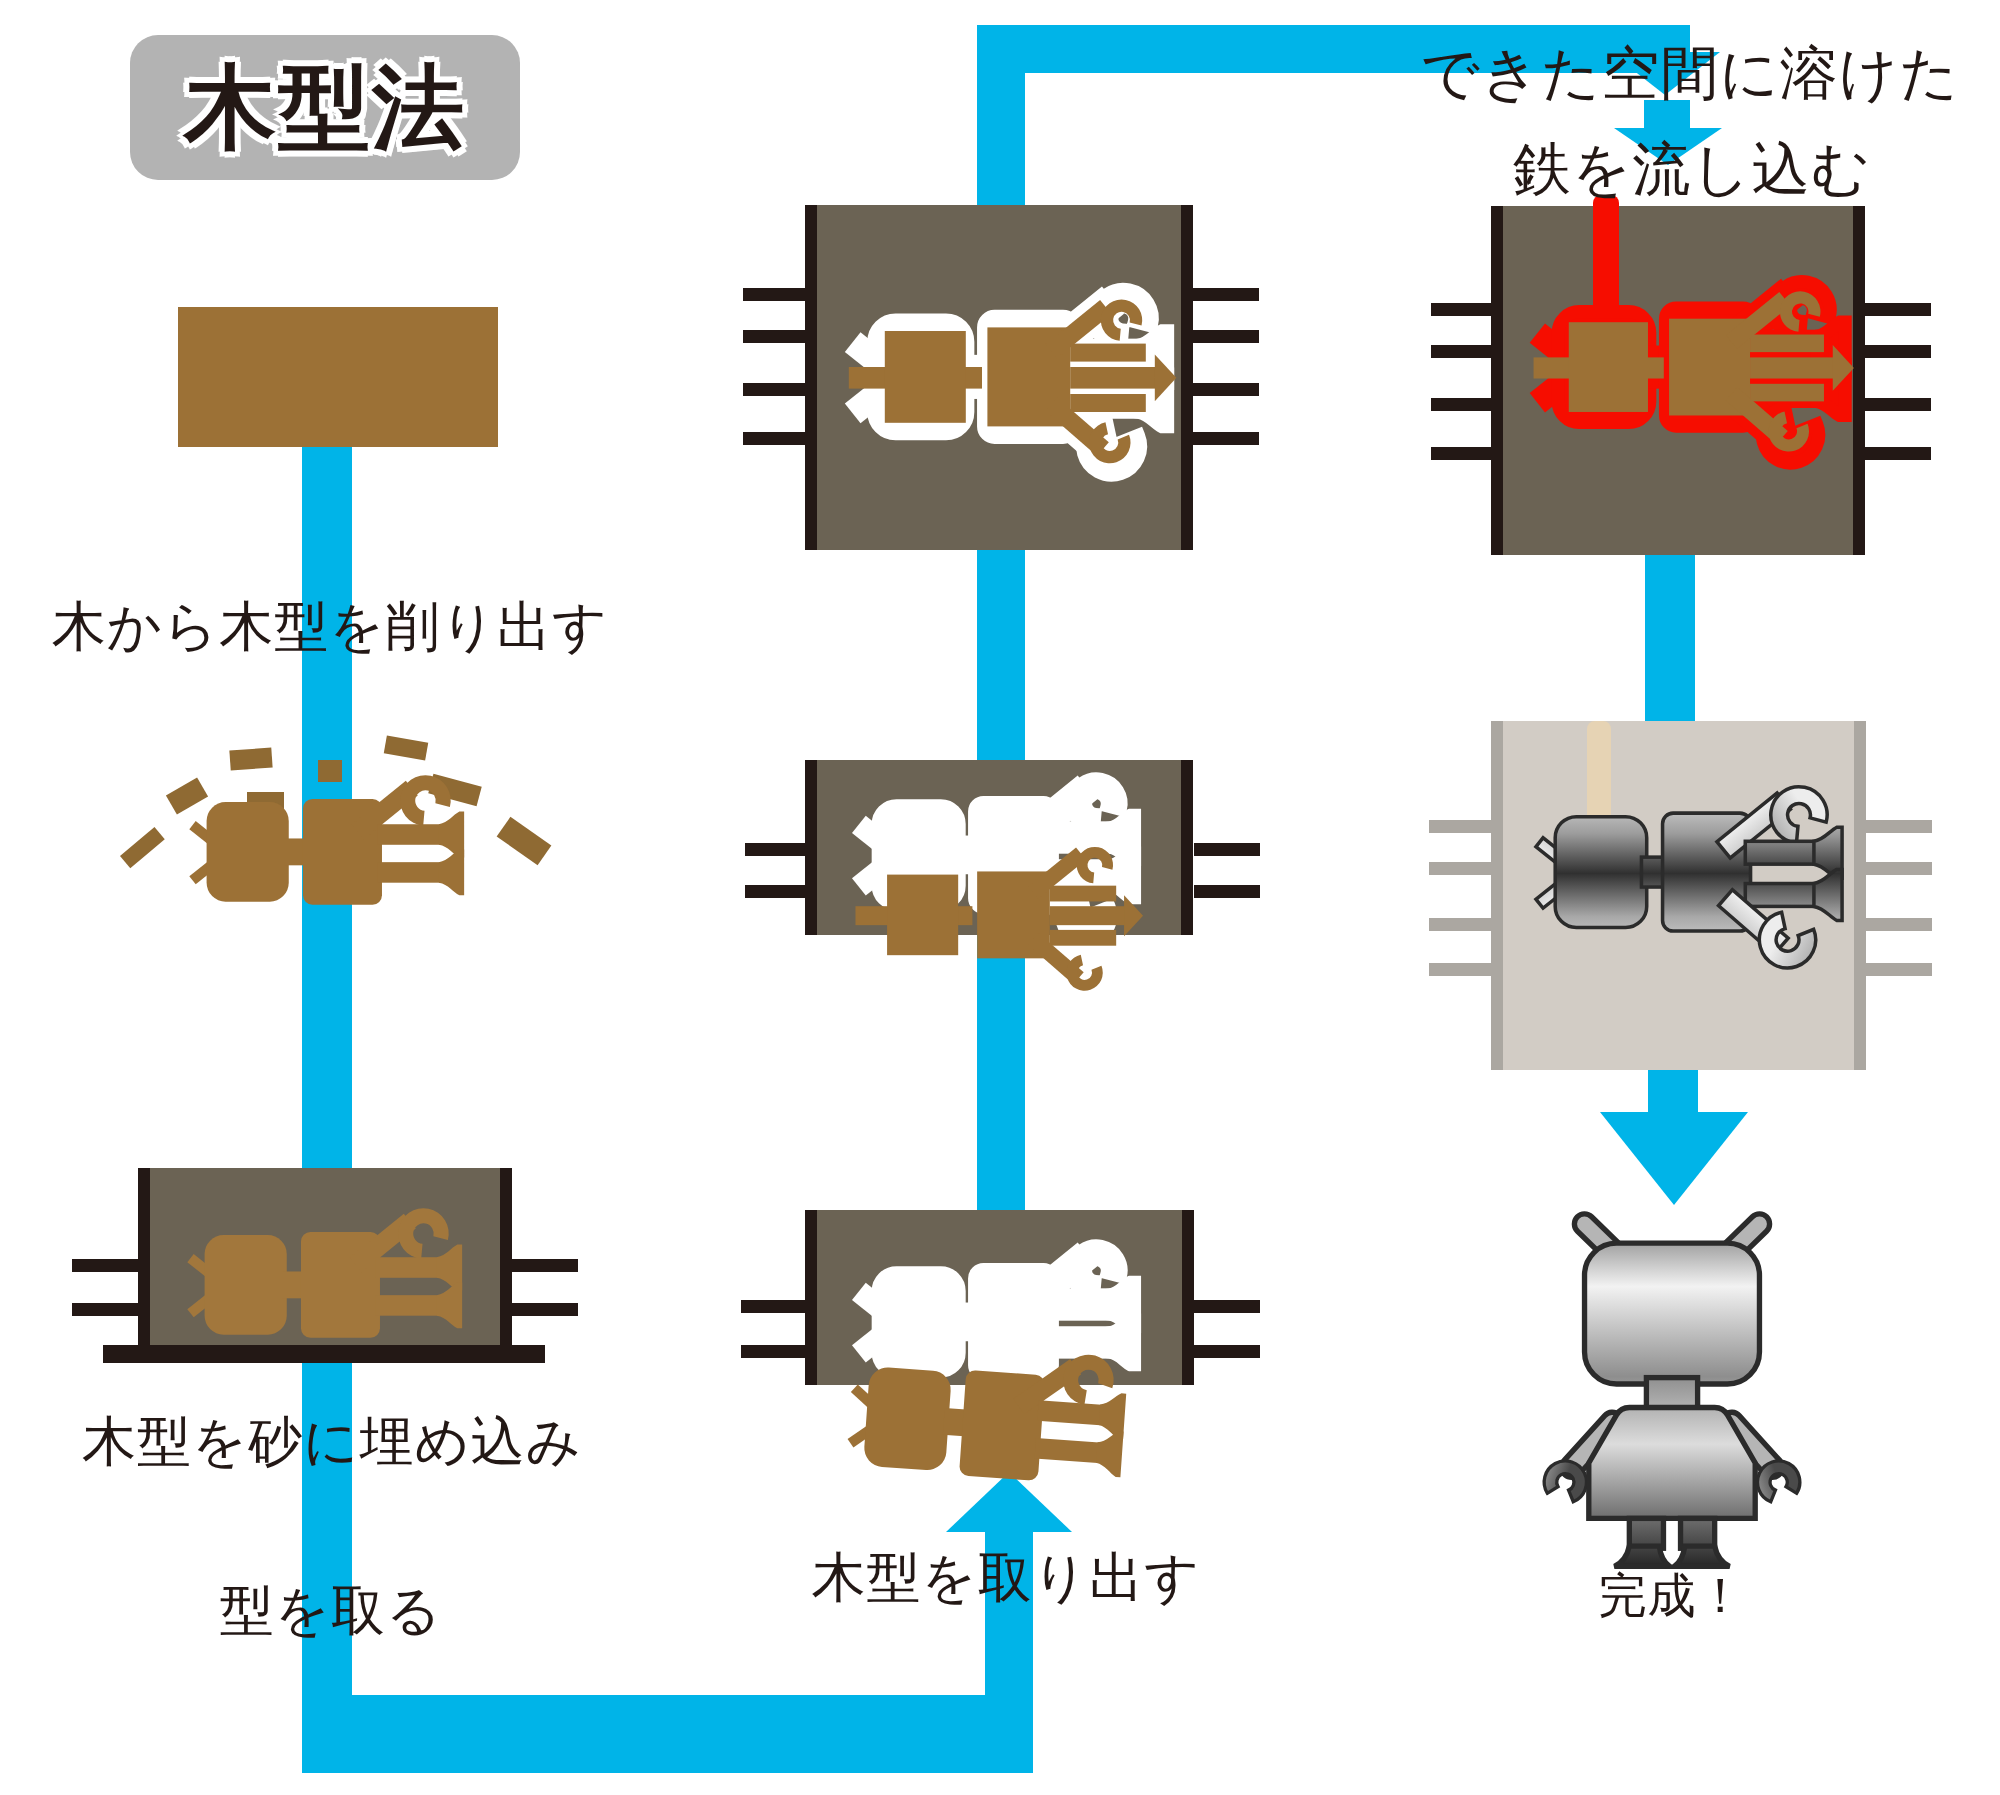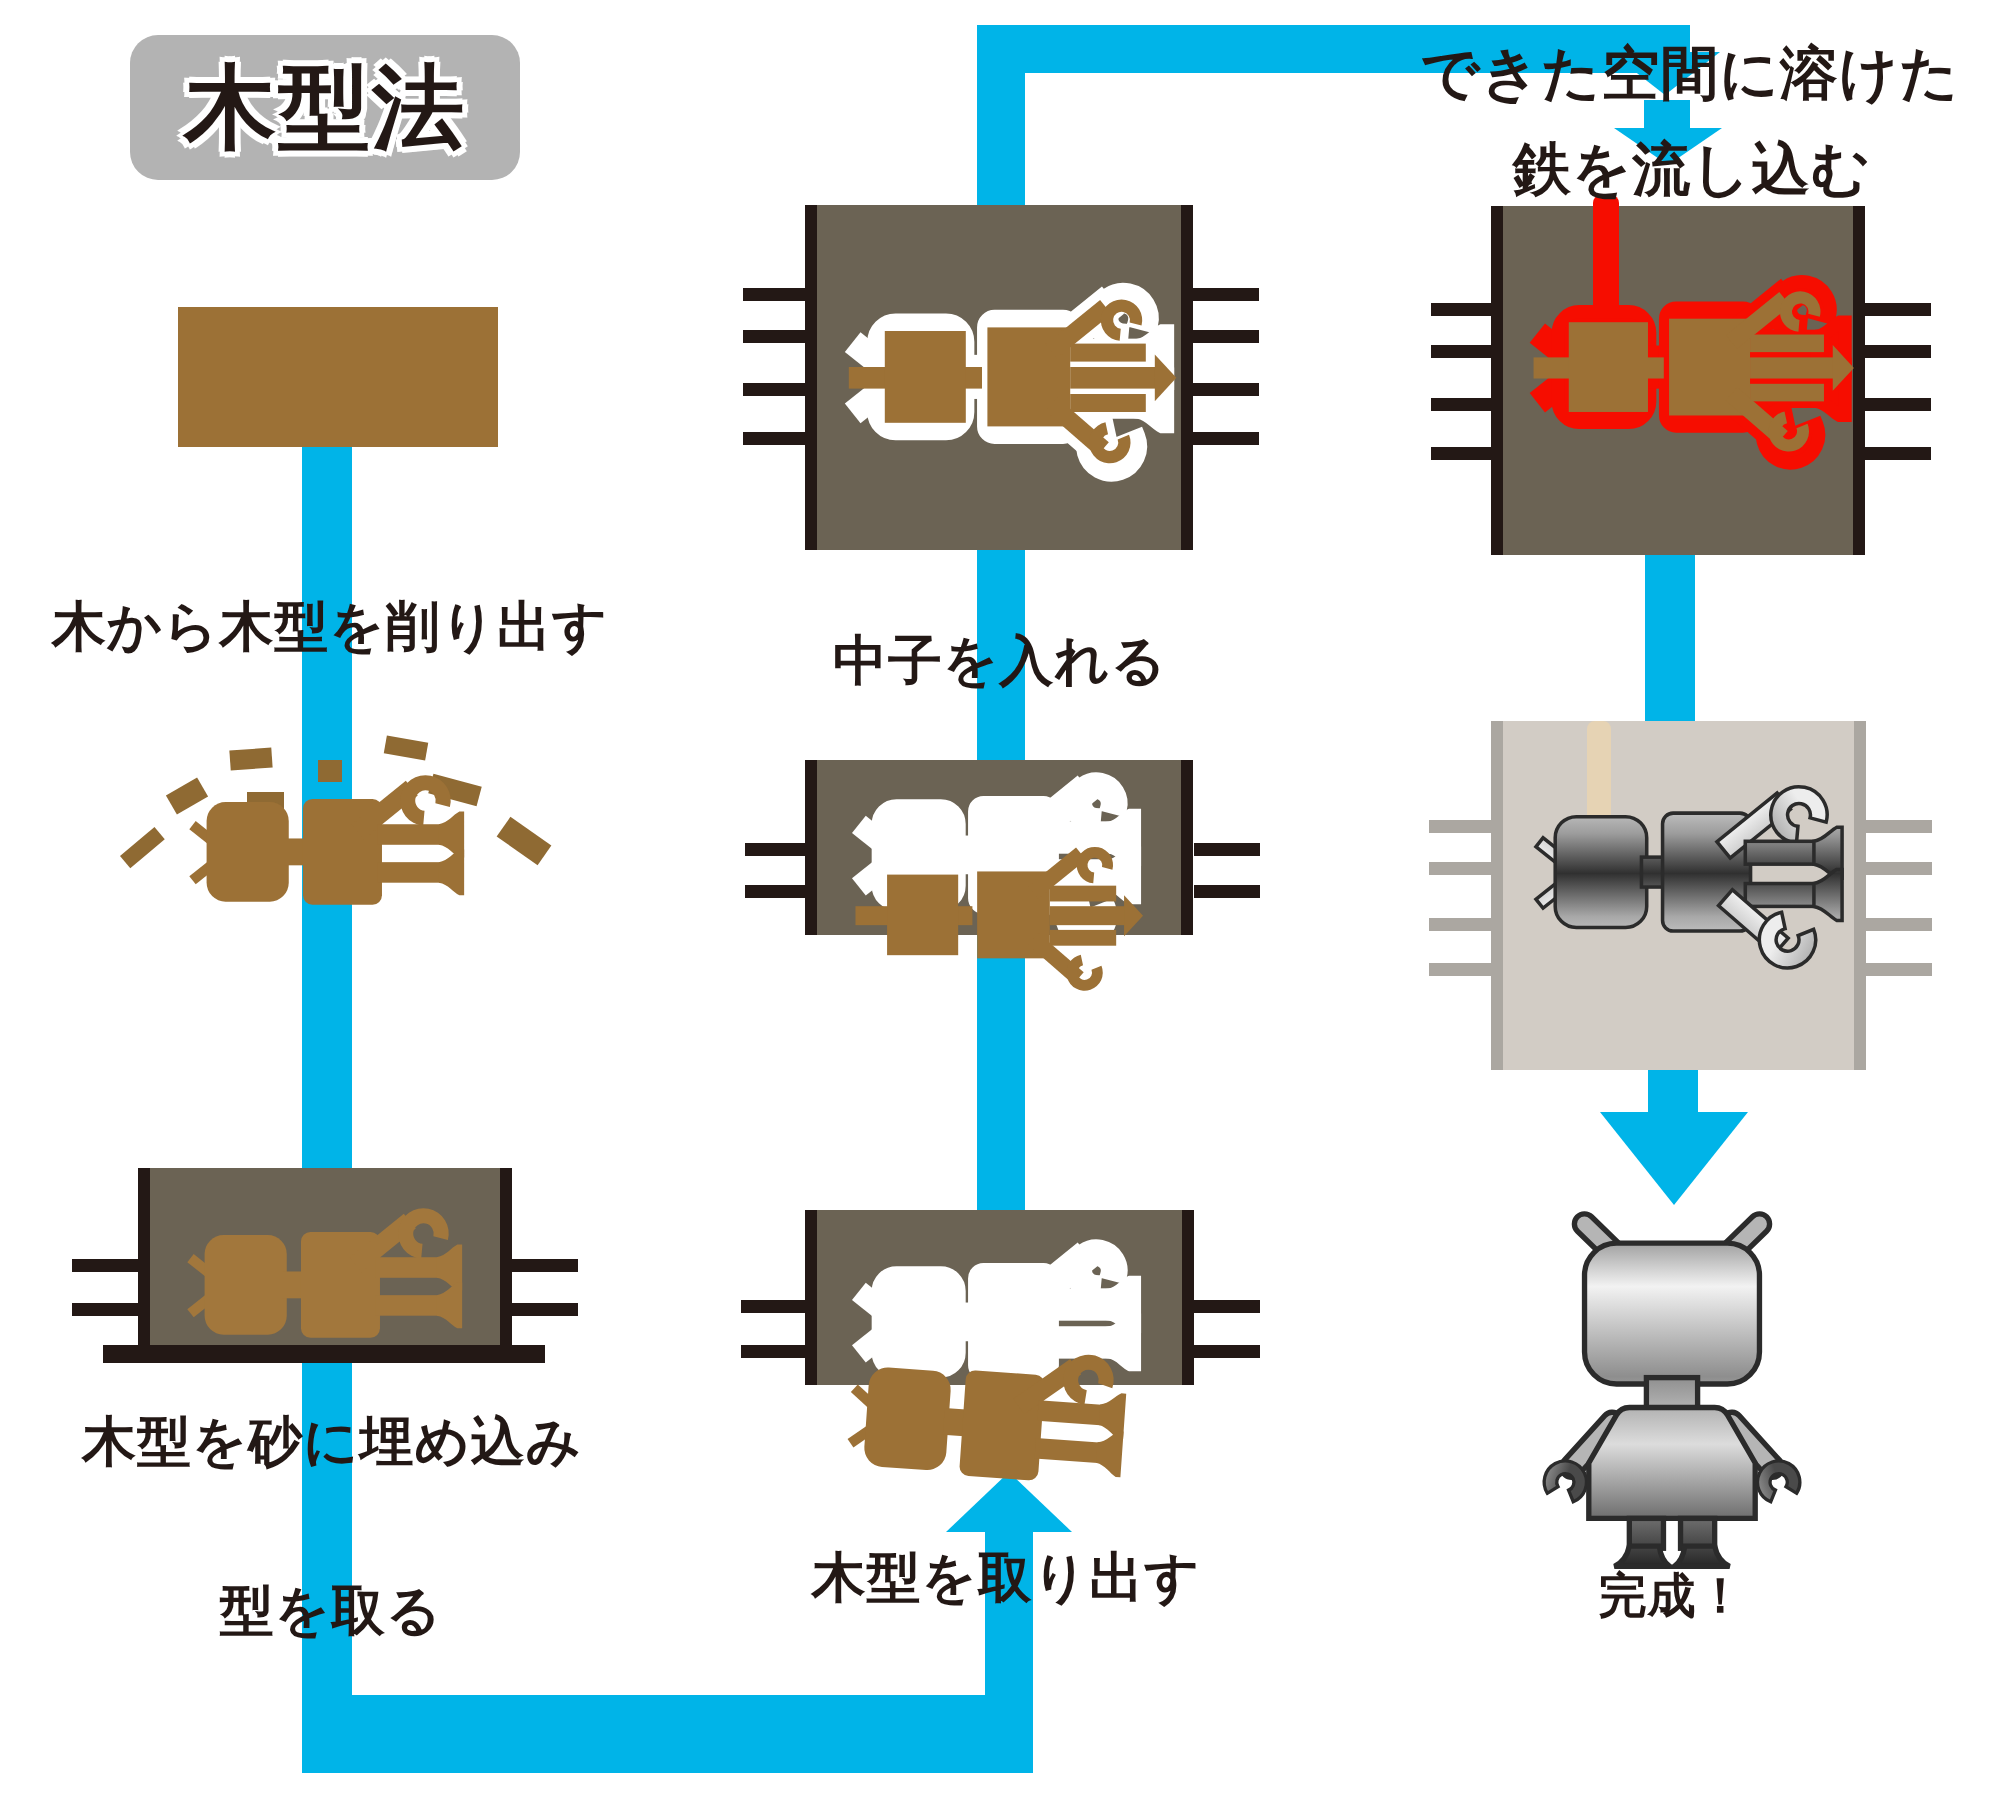--- a/index.html
+++ b/index.html
@@ -24,21 +24,21 @@
   .cavity {fill:#ffffff;stroke:#ffffff;stroke-width:15;}
   .redring{fill:var(--red,#f60d00);stroke:var(--red,#f60d00);stroke-width:15;}
   .corefill{fill:var(--wood,#9c7136);}
   .metal  {fill:url(#mg1);stroke:#2b2b2b;stroke-width:4;}
   .metal2 {fill:url(#mg2);stroke:#2b2b2b;stroke-width:5;}
   .armo{stroke:#2b2b2b;stroke-width:24;fill:none;stroke-linecap:round;}
   .arm {stroke:#b5b5b5;stroke-width:14;fill:none;stroke-linecap:round;}
   
   .label{
     position:absolute;z-index:3;transform:translateX(-50%);
-    font-weight:bold;color:var(--text,#231815);font-size:54px;line-height:1.1;
+    font-weight:normal;color:var(--text,#231815);font-size:54px;line-height:1.1;
     white-space:nowrap;letter-spacing:1px;
     text-shadow:-5px 0 0 #fff,5px 0 0 #fff,0 -5px 0 #fff,0 5px 0 #fff,
 romaji      -4px -4px 0 #fff,4px -4px 0 #fff,-4px 4px 0 #fff,4px 4px 0 #fff;
   }
   .label.big{font-size:58px;}
   #title-badge{
     position:absolute;left:130px;top:35px;width:390px;height:145px;border-radius:28px;
     background:var(--title-bg,#b3b3b3);z-index:3;
     display:flex;align-items:center;justify-content:center;
   }
@@ -177,21 +177,20 @@
       <rect x="473" y="193" width="66" height="13"></rect>
         <rect x="473" y="242" width="66" height="13"></rect>
     </g>
     <rect class="f-sand" x="91" y="15" width="376" height="345"></rect>
     <rect class="f-frame" x="85" y="15" width="12" height="345"></rect>
     <rect class="f-frame" x="461" y="15" width="12" height="345"></rect>
     <use href="#robot-lying-full" class="cavity" transform="translate(118,105) scale(0.9)"></use>
     <use href="#core-lying" class="corefill" transform="translate(118,105) scale(0.9)"></use>
   </svg>
 
-  <div class="label" style="left:1000px;top:631px">中子を入れる</div>
 
   <svg class="illus" style="left:720px;top:745px" width="560" height="300" viewBox="0 0 560 300">
     <g class="f-frame">
       <rect x="25" y="98" width="66" height="13"></rect>
         <rect x="25" y="140" width="66" height="13"></rect>
       <rect x="474" y="98" width="66" height="13"></rect>
         <rect x="474" y="140" width="66" height="13"></rect>
     </g>
     <rect class="f-sand" x="91" y="15" width="376" height="175"></rect>
     <rect class="f-frame" x="85" y="15" width="12" height="175"></rect>

